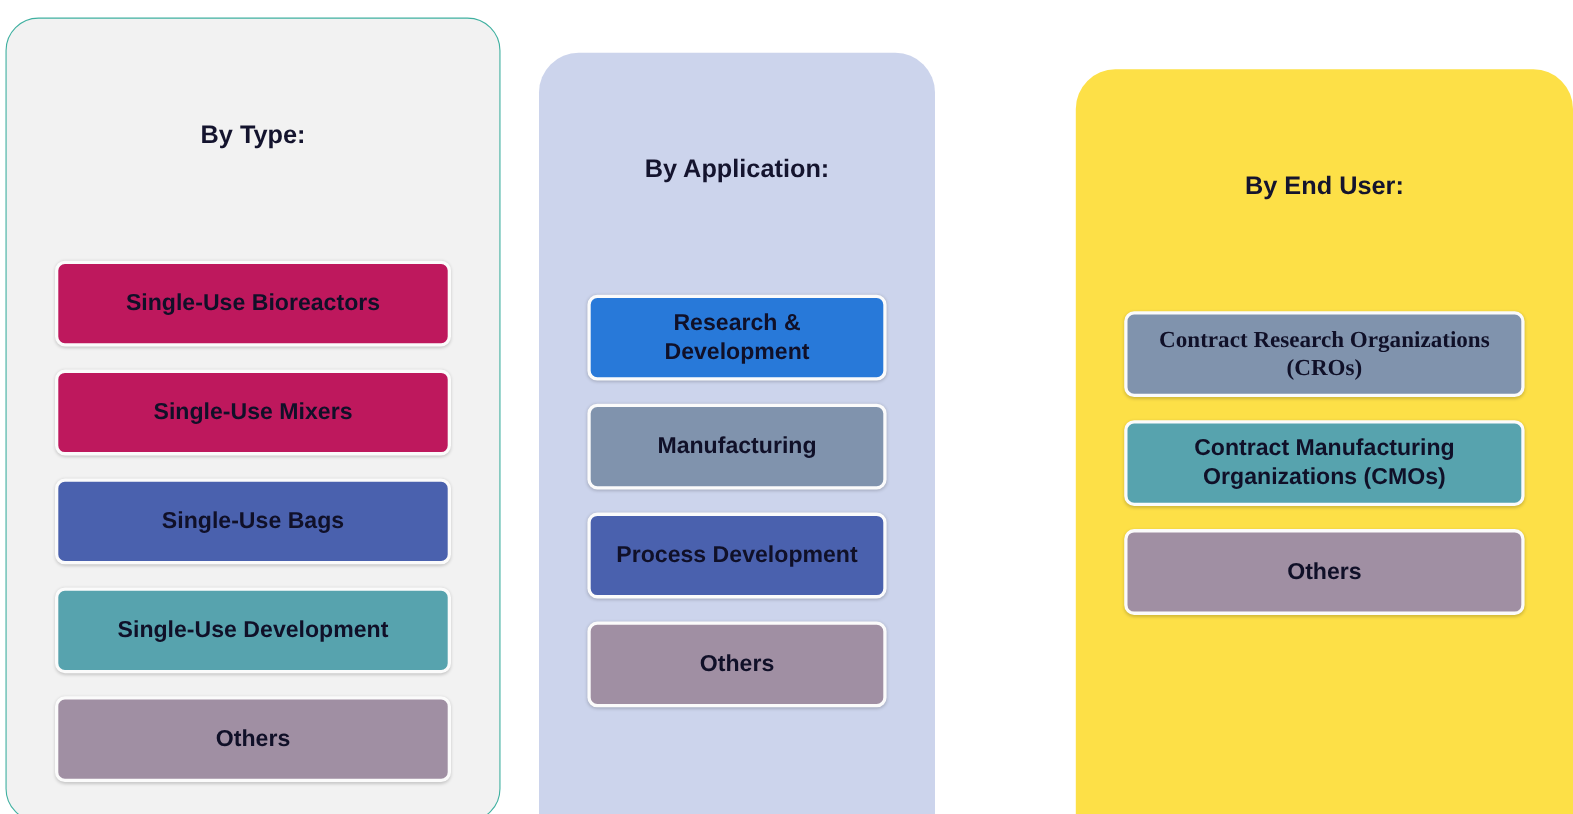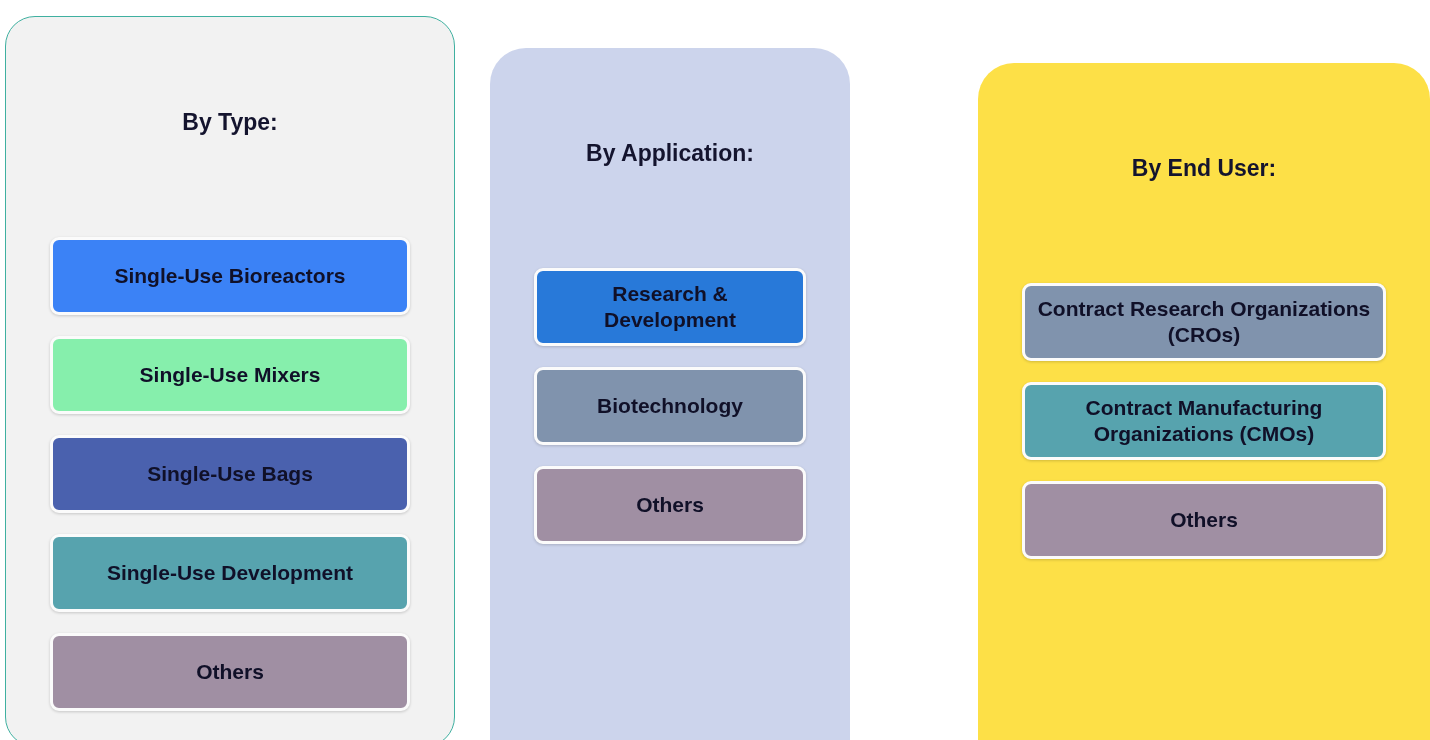--- a/index.html
+++ b/index.html
@@ -66,24 +66,24 @@
   }
 </style>
 </head>
 <body>
 
 <div class="stage">
 
   <section class="panel panel-0" style="background: rgb(242, 242, 242); border-color: rgb(63, 176, 160);">
     <h2 class="panel-title">By Type:</h2>
     <div class="items">
-      <div class="item" style="background: #3b82f6;">
+      <div class="item" style="background: #be185d;">
         <span>Single-Use Bioreactors</span>
       </div>
-      <div class="item" style="background: #86efac; text-align: center;">
+      <div class="item" style="background: #be185d; text-align: center;">
         <span>Single-Use Mixers</span>
       </div>
       <div class="item" style="background: rgb(74, 97, 174);">
         <span>Single-Use Bags</span>
       </div>
       <div class="item" style="background: rgb(87, 163, 174);">
         <span>Single-Use Development</span>
       </div>
       <div class="item" style="background: rgb(160, 143, 163);">
         <span>Others</span>
@@ -91,32 +91,35 @@
     </div>
   </section>
 
   <section class="panel panel-1" style="background: rgb(204, 212, 236);">
     <h2 class="panel-title">By Application:</h2>
     <div class="items">
       <div class="item" style="background: rgb(40, 121, 217); align-items: center;">
         <span>Research &amp; Development</span>
       </div>
       <div class="item" style="background: rgb(128, 147, 173);">
-        <span>Biotechnology</span>
+        <span>Manufacturing</span>
+      </div>
+      <div class="item" style="background: rgb(74, 97, 174);">
+        <span>Process Development</span>
       </div>
       <div class="item" style="background: rgb(160, 143, 163);">
         <span>Others</span>
       </div>
     </div>
   </section>
 
   <section class="panel panel-2" style="background: #fde047; margin-top: 47px;">
     <h2 class="panel-title">By End User:</h2>
     <div class="items">
-      <div class="item" style="background: rgb(128, 147, 173);">
+      <div class="item" style="background: rgb(128, 147, 173); font-family: Liberation Serif, serif;">
         <span>Contract Research Organizations (CROs)</span>
       </div>
       <div class="item" style="background: rgb(87, 163, 174);">
         <span>Contract Manufacturing Organizations (CMOs)</span>
       </div>
       <div class="item" style="background: rgb(160, 143, 163);">
         <span>Others</span>
       </div>
     </div>
   </section>

